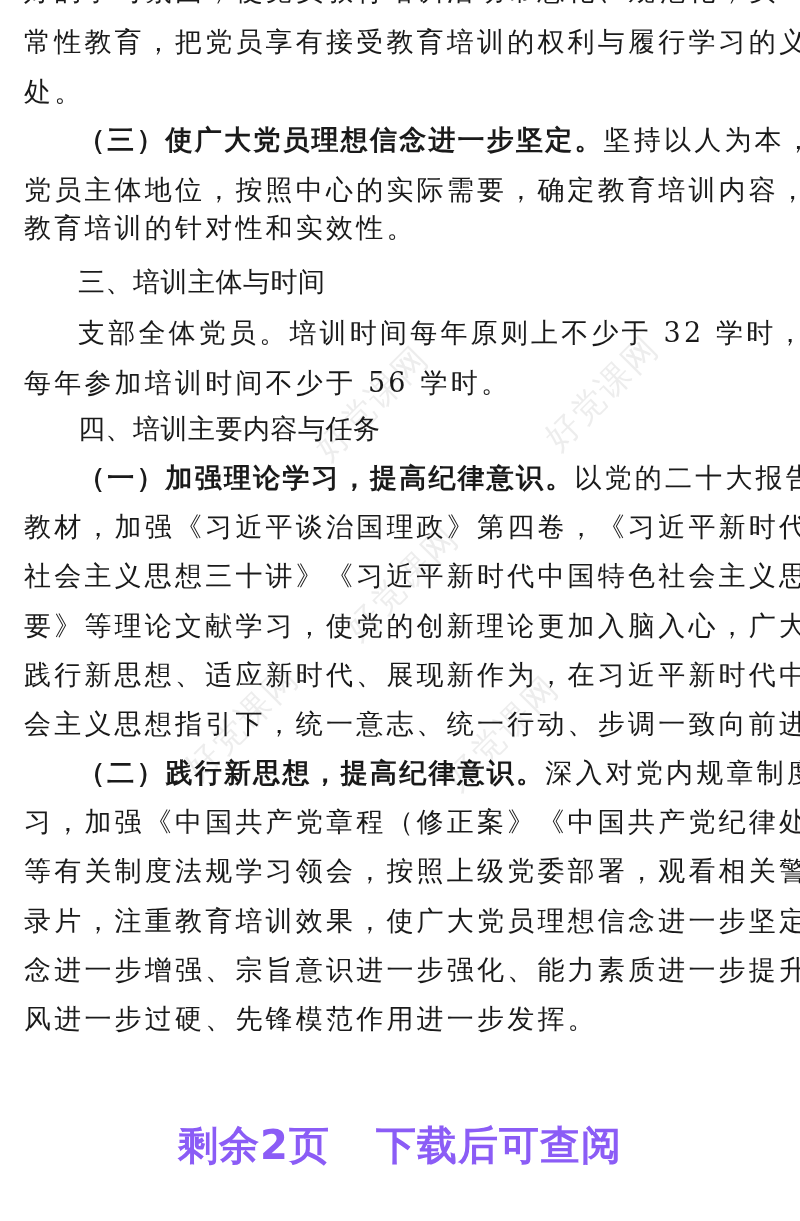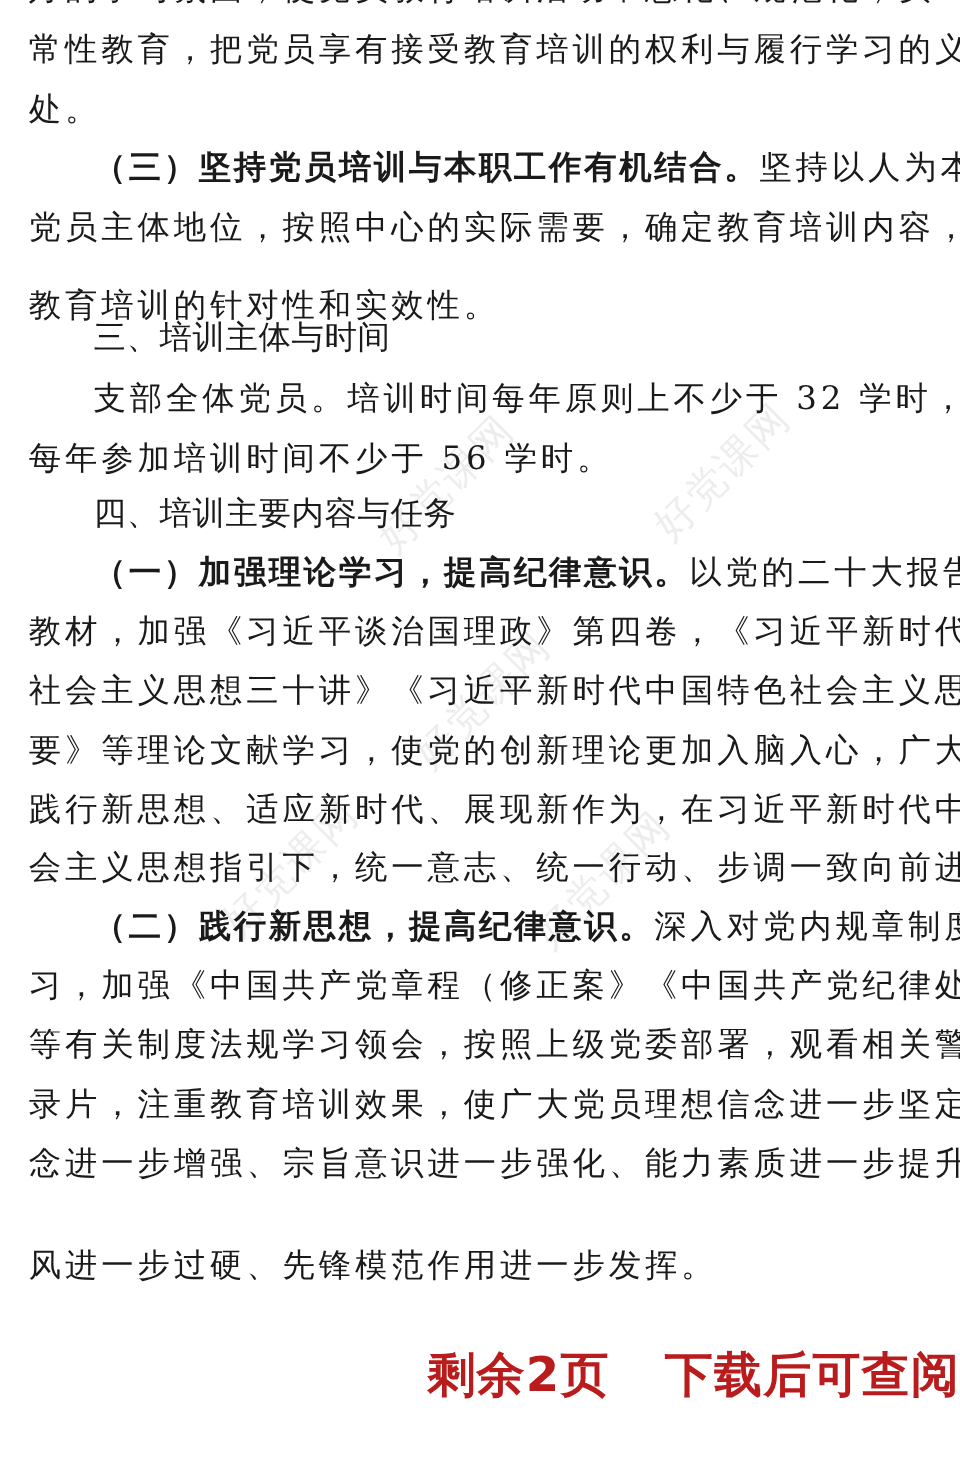--- a/index.html
+++ b/index.html
@@ -24,23 +24,23 @@
   .heading {
     font-family: "DejaVu Sans", "Liberation Sans", sans-serif;
     letter-spacing: 0.5px; font-size: 27px;
   }
   .watermark {
     position: absolute; font-family: "DejaVu Sans", "Liberation Sans", sans-serif;
     font-size: 34px; color: rgba(0,0,0,0.07); transform: rotate(-45deg);
     white-space: nowrap; pointer-events: none; letter-spacing: 2px;
   }
   .remaining {
-    position: absolute; left: 0; top: 1118px; width: 800px; text-align: right;
+    position: absolute; left: 0; top: 1118px; width: 800px; text-align: center;
     font-family: "DejaVu Sans", "Liberation Sans", sans-serif;
-    font-size: 40px; font-weight: bold; color: #b91c1c; letter-spacing: 1px;
+    font-size: 40px; font-weight: bold; color: #8b5cf6; letter-spacing: 1px;
   }
   .remaining span { display: inline-block; }
   .remaining .gap { width: 46px; }
 </style>
 </head>
 <body>
 
 <div class="page">
 
   <div class="watermark" style="left:300px; top:380px;">好党课网</div>
@@ -48,24 +48,24 @@
   <div class="watermark" style="left:330px; top:560px;">好党课网</div>
   <div class="watermark" style="left:170px; top:700px;">好党课网</div>
   <div class="watermark" style="left:430px; top:710px;">好党课网</div>
 
   <div class="cut-line">好的学习氛围，使党员教育培训活动常态化、规范化，实现学习的经</div>
 
   <div class="line" style="top:27px;">常性教育，把党员享有接受教育培训的权利与履行学习的义务落到实</div>
   <div class="line" style="top:77px;">处。</div>
 
   <div class="line indent" style="top:125px;">
-    <span class="bold">（三）坚持党员培训与本职工作有机结合。</span><span>坚持以人为本，尊重</span>
+    <span class="bold">（三）使广大党员理想信念进一步坚定。</span><span>坚持以人为本，尊重</span>
   </div>
   <div class="line" style="top:175px;">党员主体地位，按照中心的实际需要，确定教育培训内容，切实增强</div>
-  <div class="line" style="top:240px;">教育培训的针对性和实效性。</div>
+  <div class="line" style="top:213px;">教育培训的针对性和实效性。</div>
 
   <div class="line indent heading" style="top:267px;">三、培训主体与时间</div>
 
   <div class="line indent" style="top:318px;">支部全体党员。培训时间每年原则上不少于 32 学时，班子成员</div>
   <div class="line" style="top:368px;">每年参加培训时间不少于 56 学时。</div>
 
   <div class="line indent heading" style="top:414px;">四、培训主要内容与任务</div>
 
   <div class="line indent" style="top:463px;">
     <span class="bold">（一）加强理论学习，提高纪律意识。</span><span>以党的二十大报告为基本</span>
@@ -76,18 +76,18 @@
   <div class="line" style="top:660px;">践行新思想、适应新时代、展现新作为，在习近平新时代中国特色社</div>
   <div class="line" style="top:709px;">会主义思想指引下，统一意志、统一行动、步调一致向前进。</div>
 
   <div class="line indent" style="top:758px;">
     <span class="bold">（二）践行新思想，提高纪律意识。</span><span>深入对党内规章制度的学</span>
   </div>
   <div class="line" style="top:807px;">习，加强《中国共产党章程（修正案》《中国共产党纪律处分条例》</div>
   <div class="line" style="top:856px;">等有关制度法规学习领会，按照上级党委部署，观看相关警示教育纪</div>
   <div class="line" style="top:906px;">录片，注重教育培训效果，使广大党员理想信念进一步坚定、党性观</div>
   <div class="line" style="top:955px;">念进一步增强、宗旨意识进一步强化、能力素质进一步提升、纪律作</div>
-  <div class="line" style="top:1004px;margin-top:36px;">风进一步过硬、先锋模范作用进一步发挥。</div>
+  <div class="line" style="top:1004px;">风进一步过硬、先锋模范作用进一步发挥。</div>
 
   <div class="remaining">
     <span>剩余2页</span><span class="gap"></span><span>下载后可查阅</span>
   </div>
 </div>
 
 </body></html>

